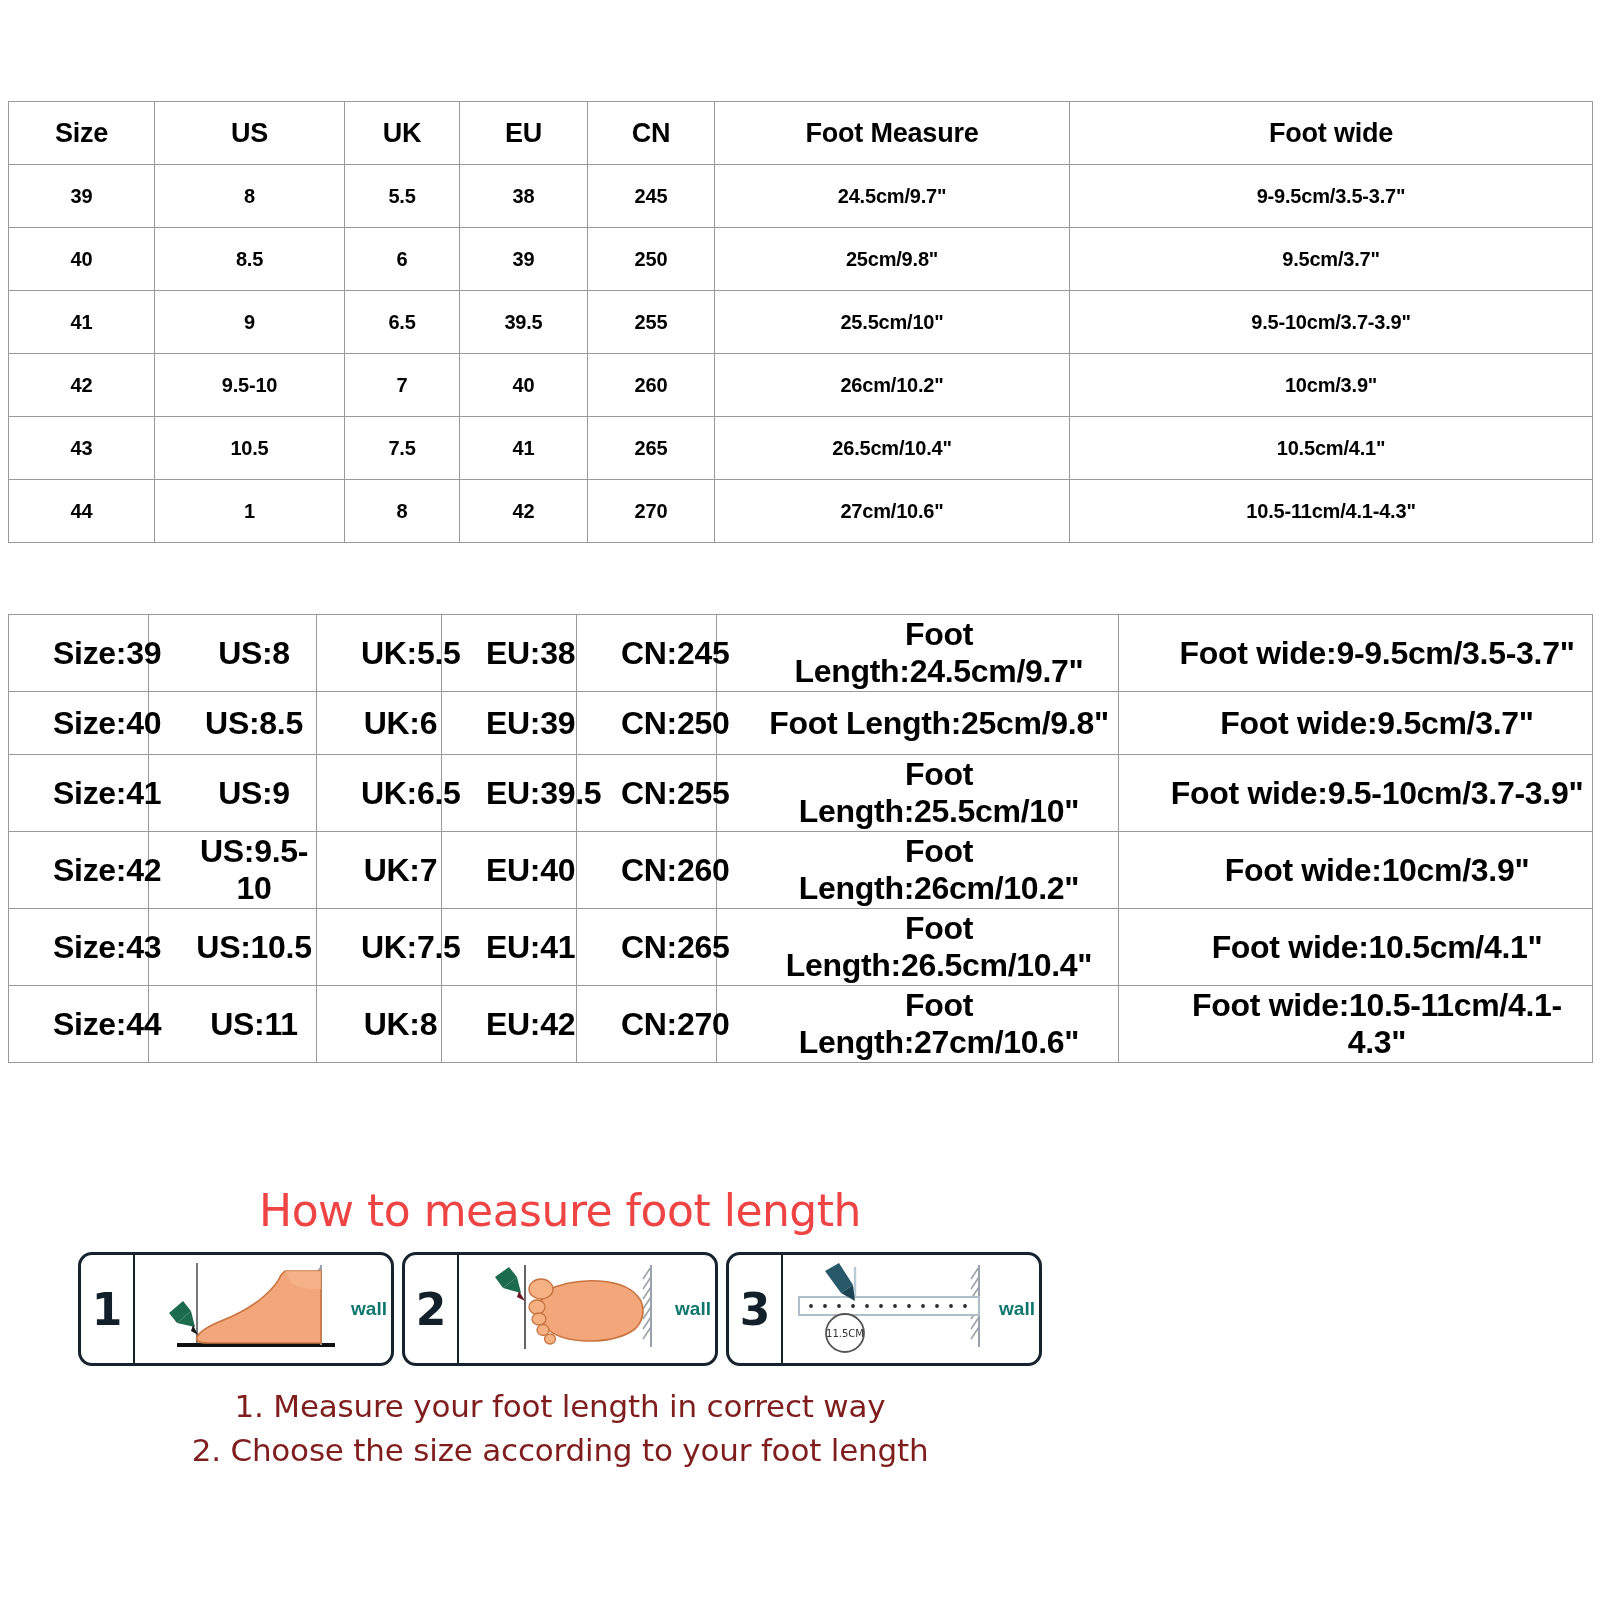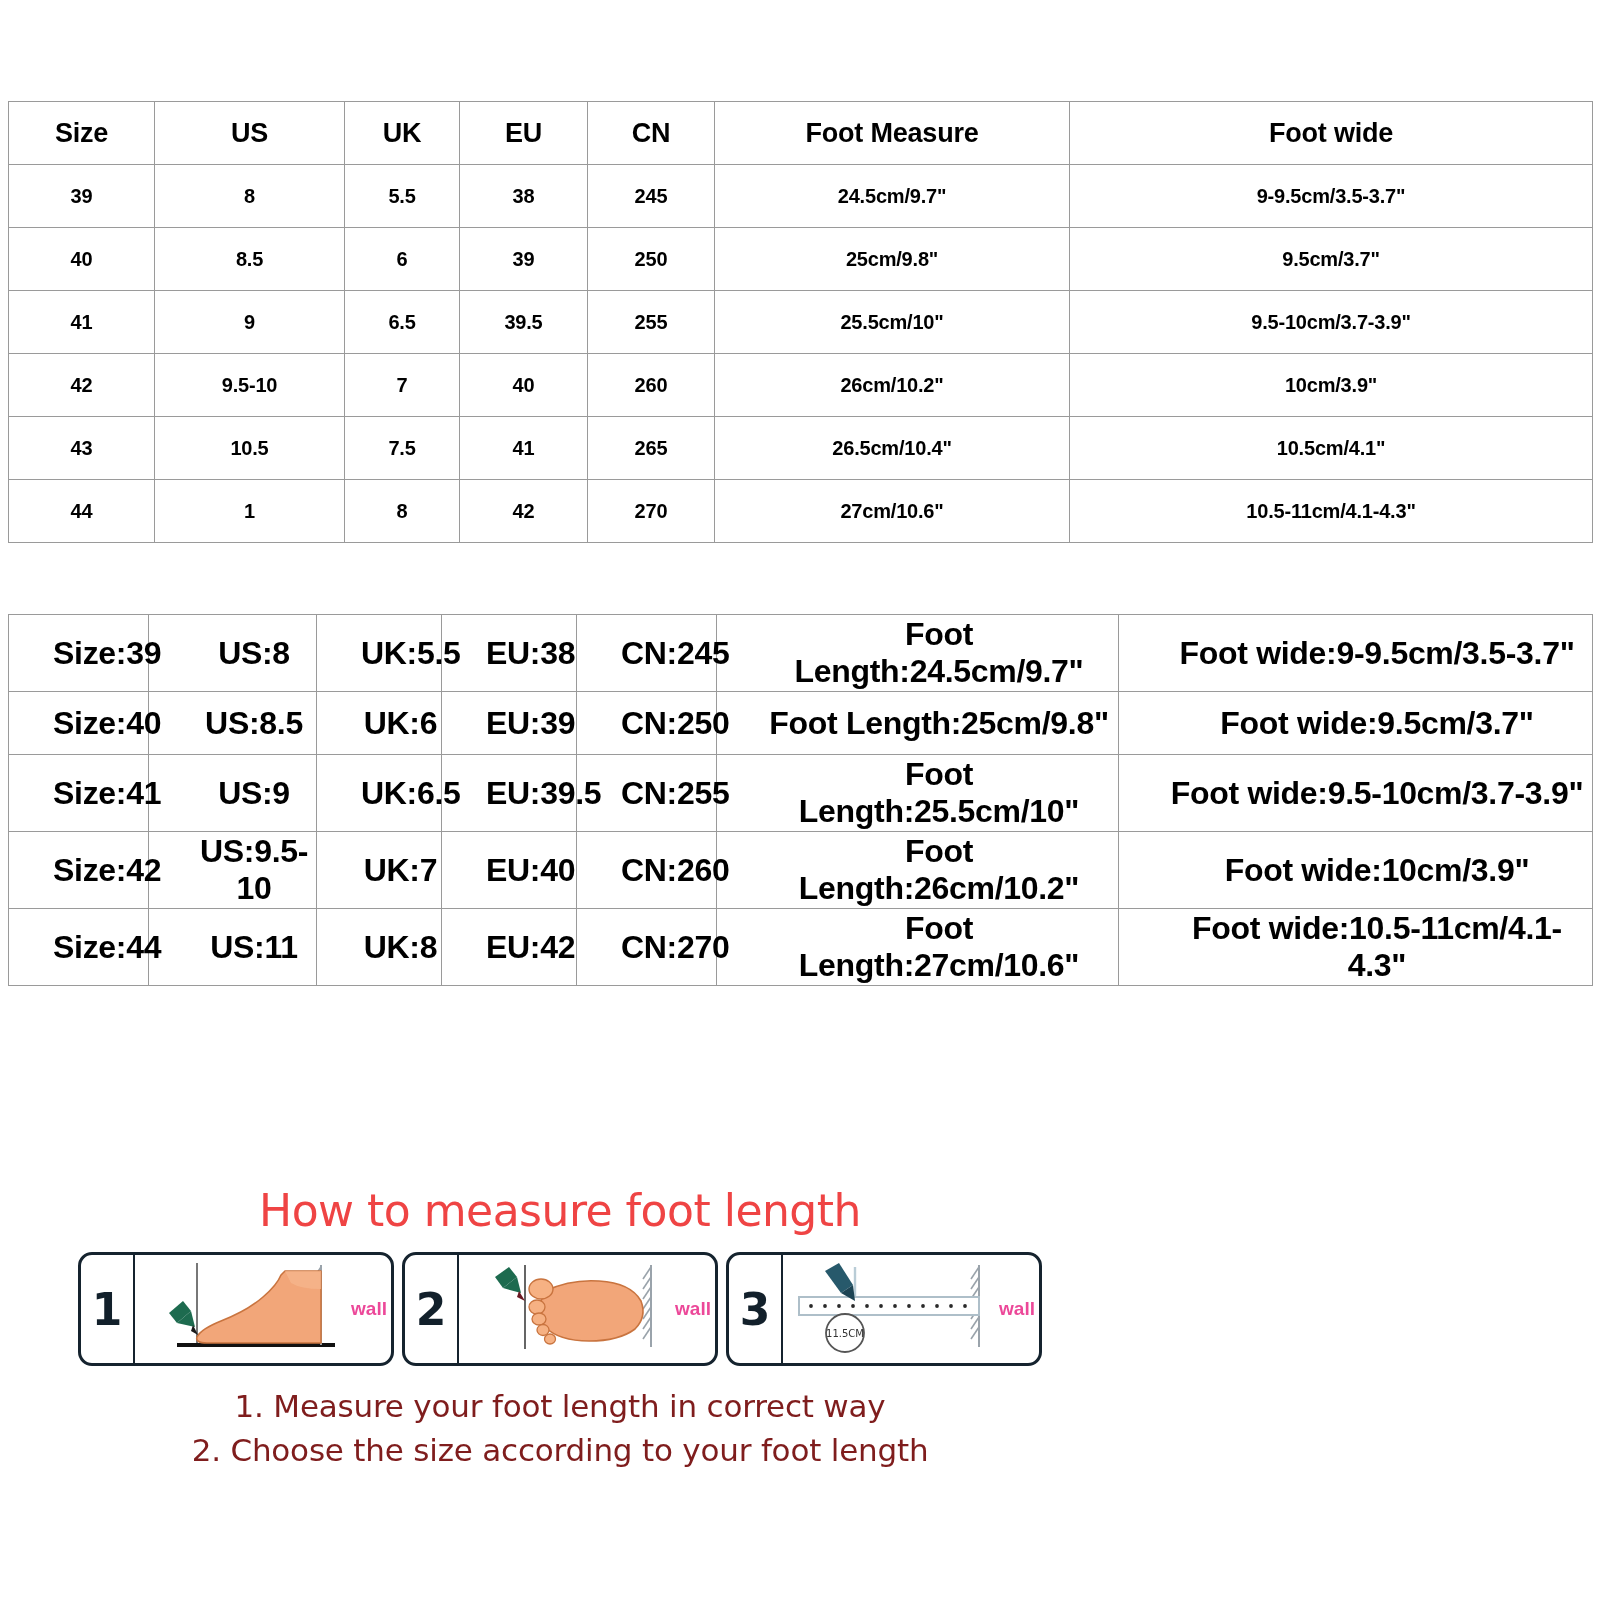--- a/index.html
+++ b/index.html
@@ -129,21 +129,21 @@
     flex: 1 1 auto;
     position: relative;
   }
   .wall-label {
     position: absolute;
     right: 4px;
     top: 50%;
     transform: translateY(-50%);
     font-size: 19px;
     font-weight: bold;
-    color: #ec4899;
+    color: #0f766e;
   }
   .instructions {
     margin-top: 18px;
     text-align: center;
   }
   .instr-line {
     font-size: 31px;
     color: #7f1d1d;
     font-family: "DejaVu Sans", sans-serif;
     line-height: 1.42;
@@ -274,20 +274,29 @@
         <td>Foot wide:9.5-10cm/3.7-3.9"</td>
       </tr>
       <tr>
         <td>Size:42</td>
         <td>US:9.5-10</td>
         <td>UK:7</td>
         <td>EU:40</td>
         <td>CN:260</td>
         <td>Foot Length:26cm/10.2"</td>
         <td>Foot wide:10cm/3.9"</td>
+      </tr>
+      <tr>
+        <td>Size:43</td>
+        <td>US:10.5</td>
+        <td>UK:7.5</td>
+        <td>EU:41</td>
+        <td>CN:265</td>
+        <td>Foot Length:26.5cm/10.4"</td>
+        <td>Foot wide:10.5cm/4.1"</td>
       </tr>
       <tr>
         <td>Size:44</td>
         <td>US:11</td>
         <td>UK:8</td>
         <td>EU:42</td>
         <td>CN:270</td>
         <td>Foot Length:27cm/10.6"</td>
         <td>Foot wide:10.5-11cm/4.1-4.3"</td>
       </tr>

